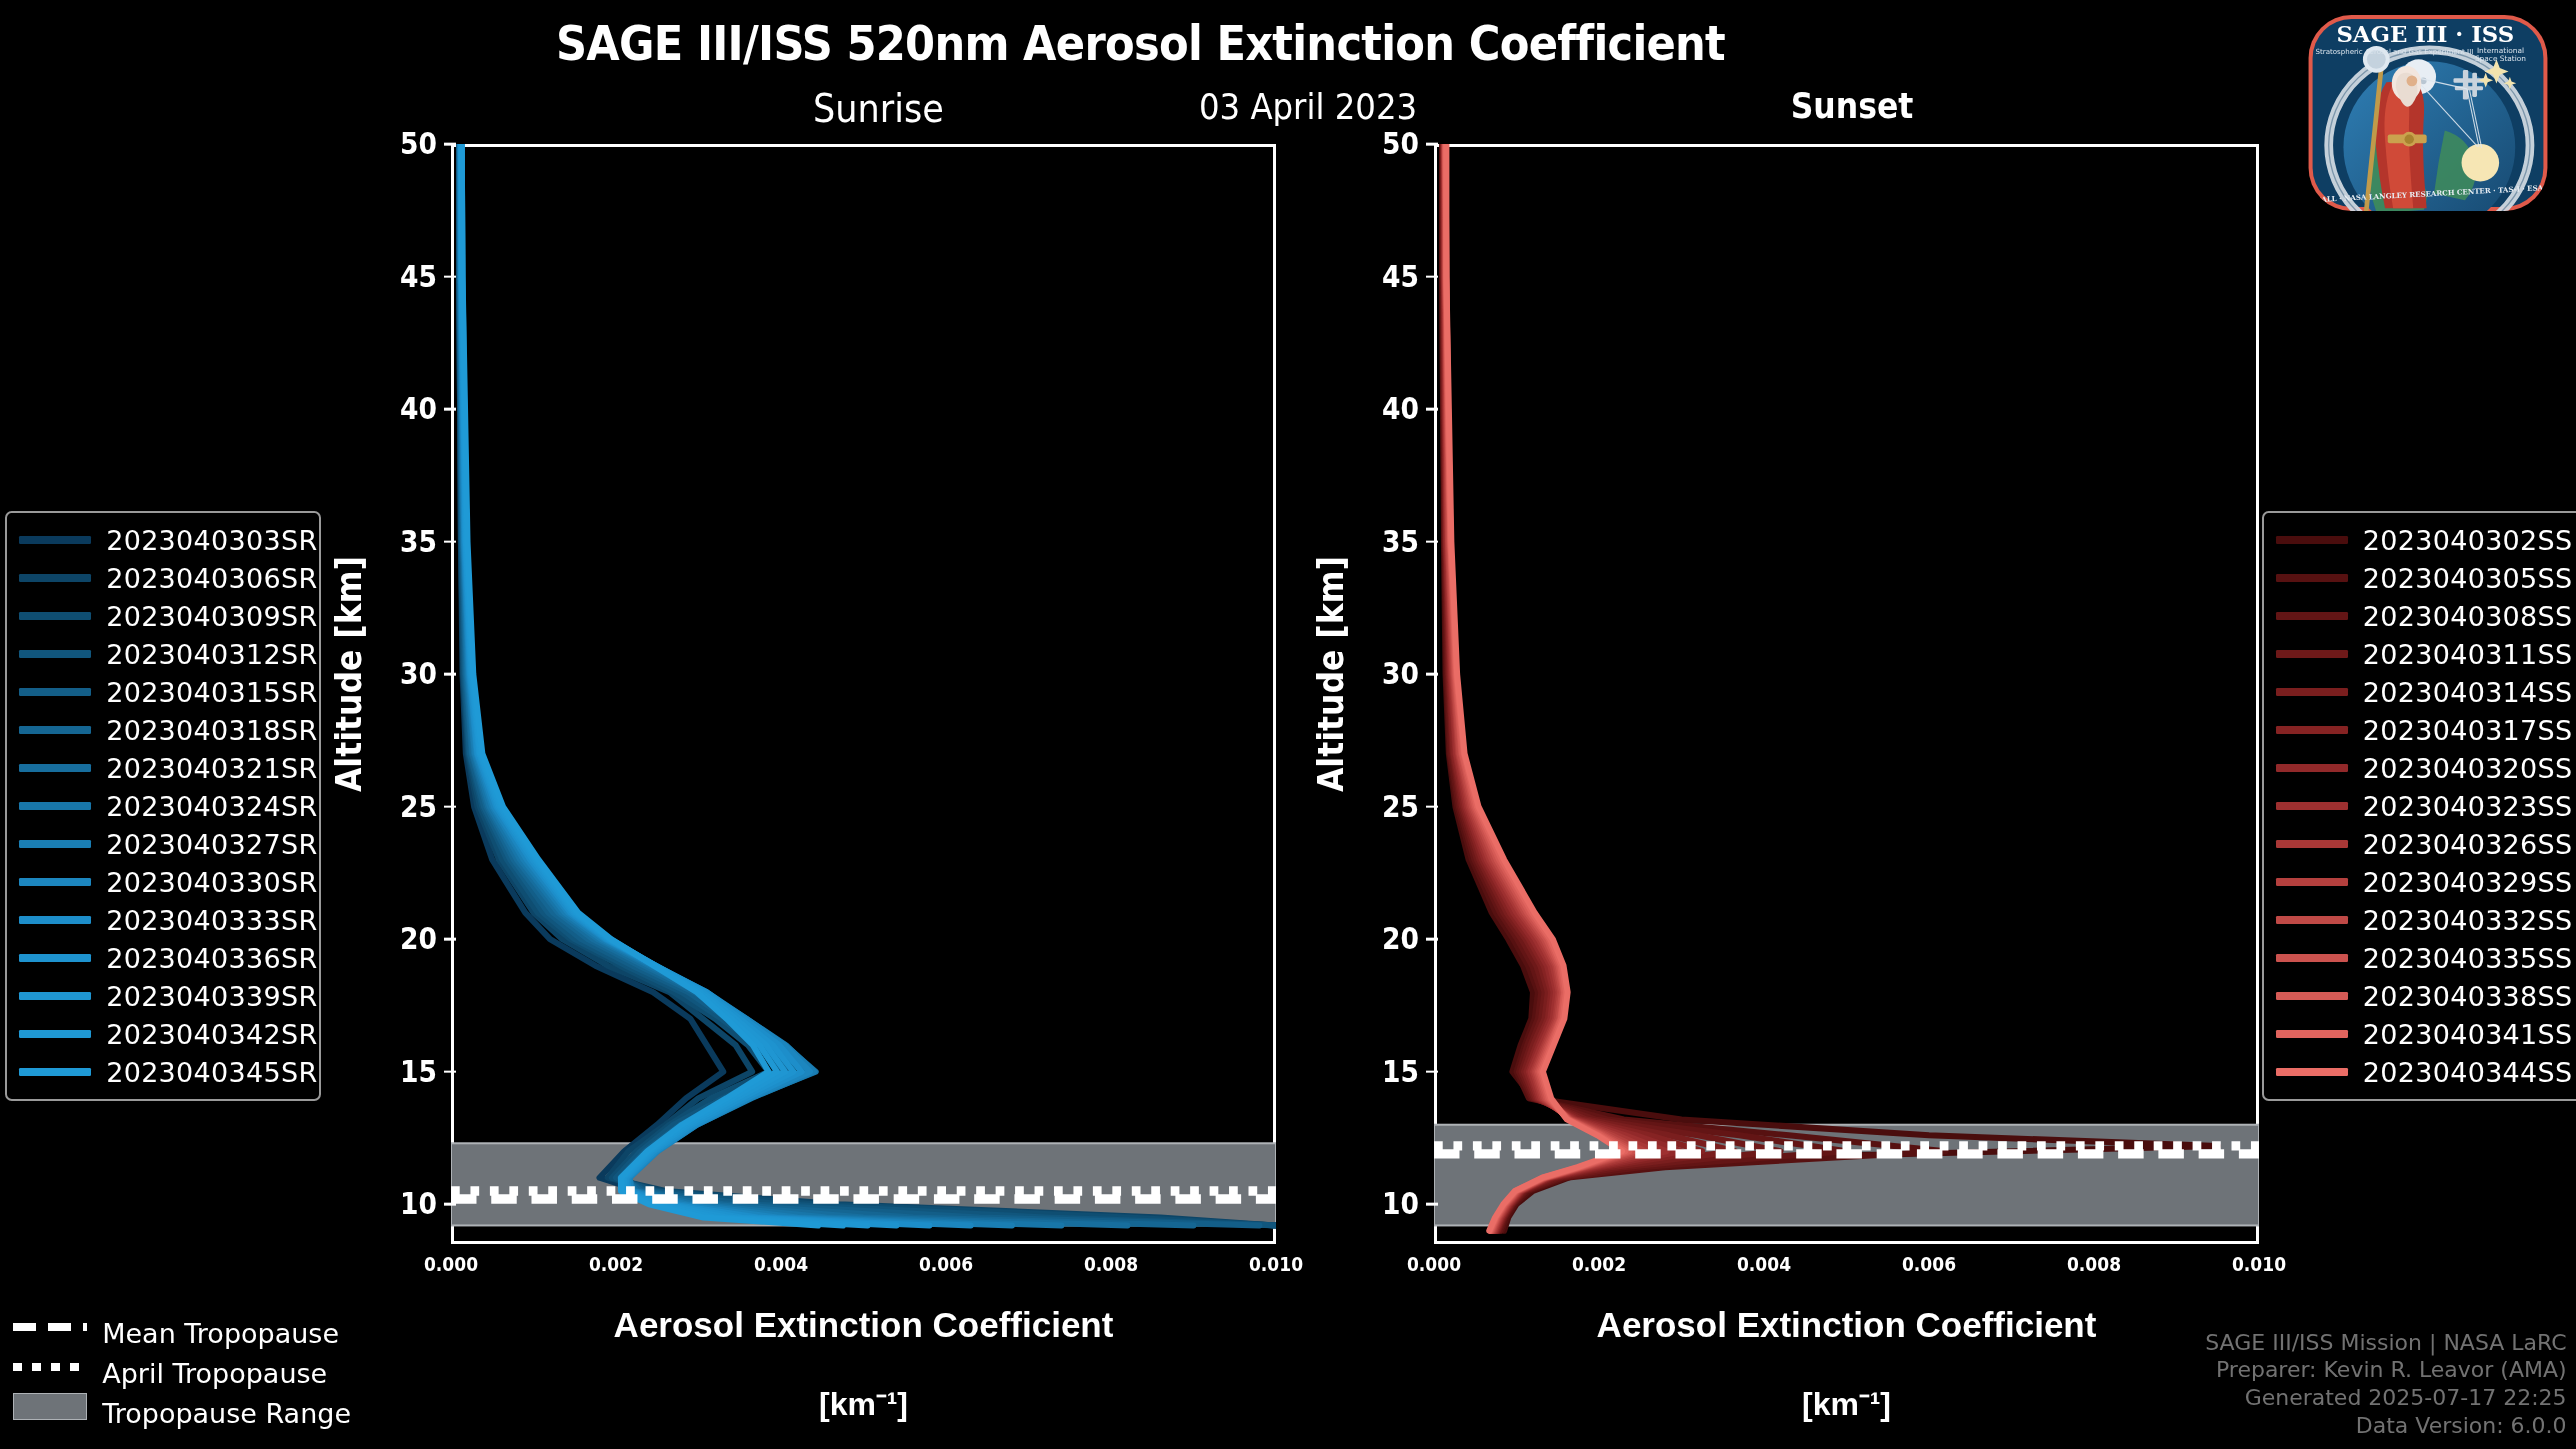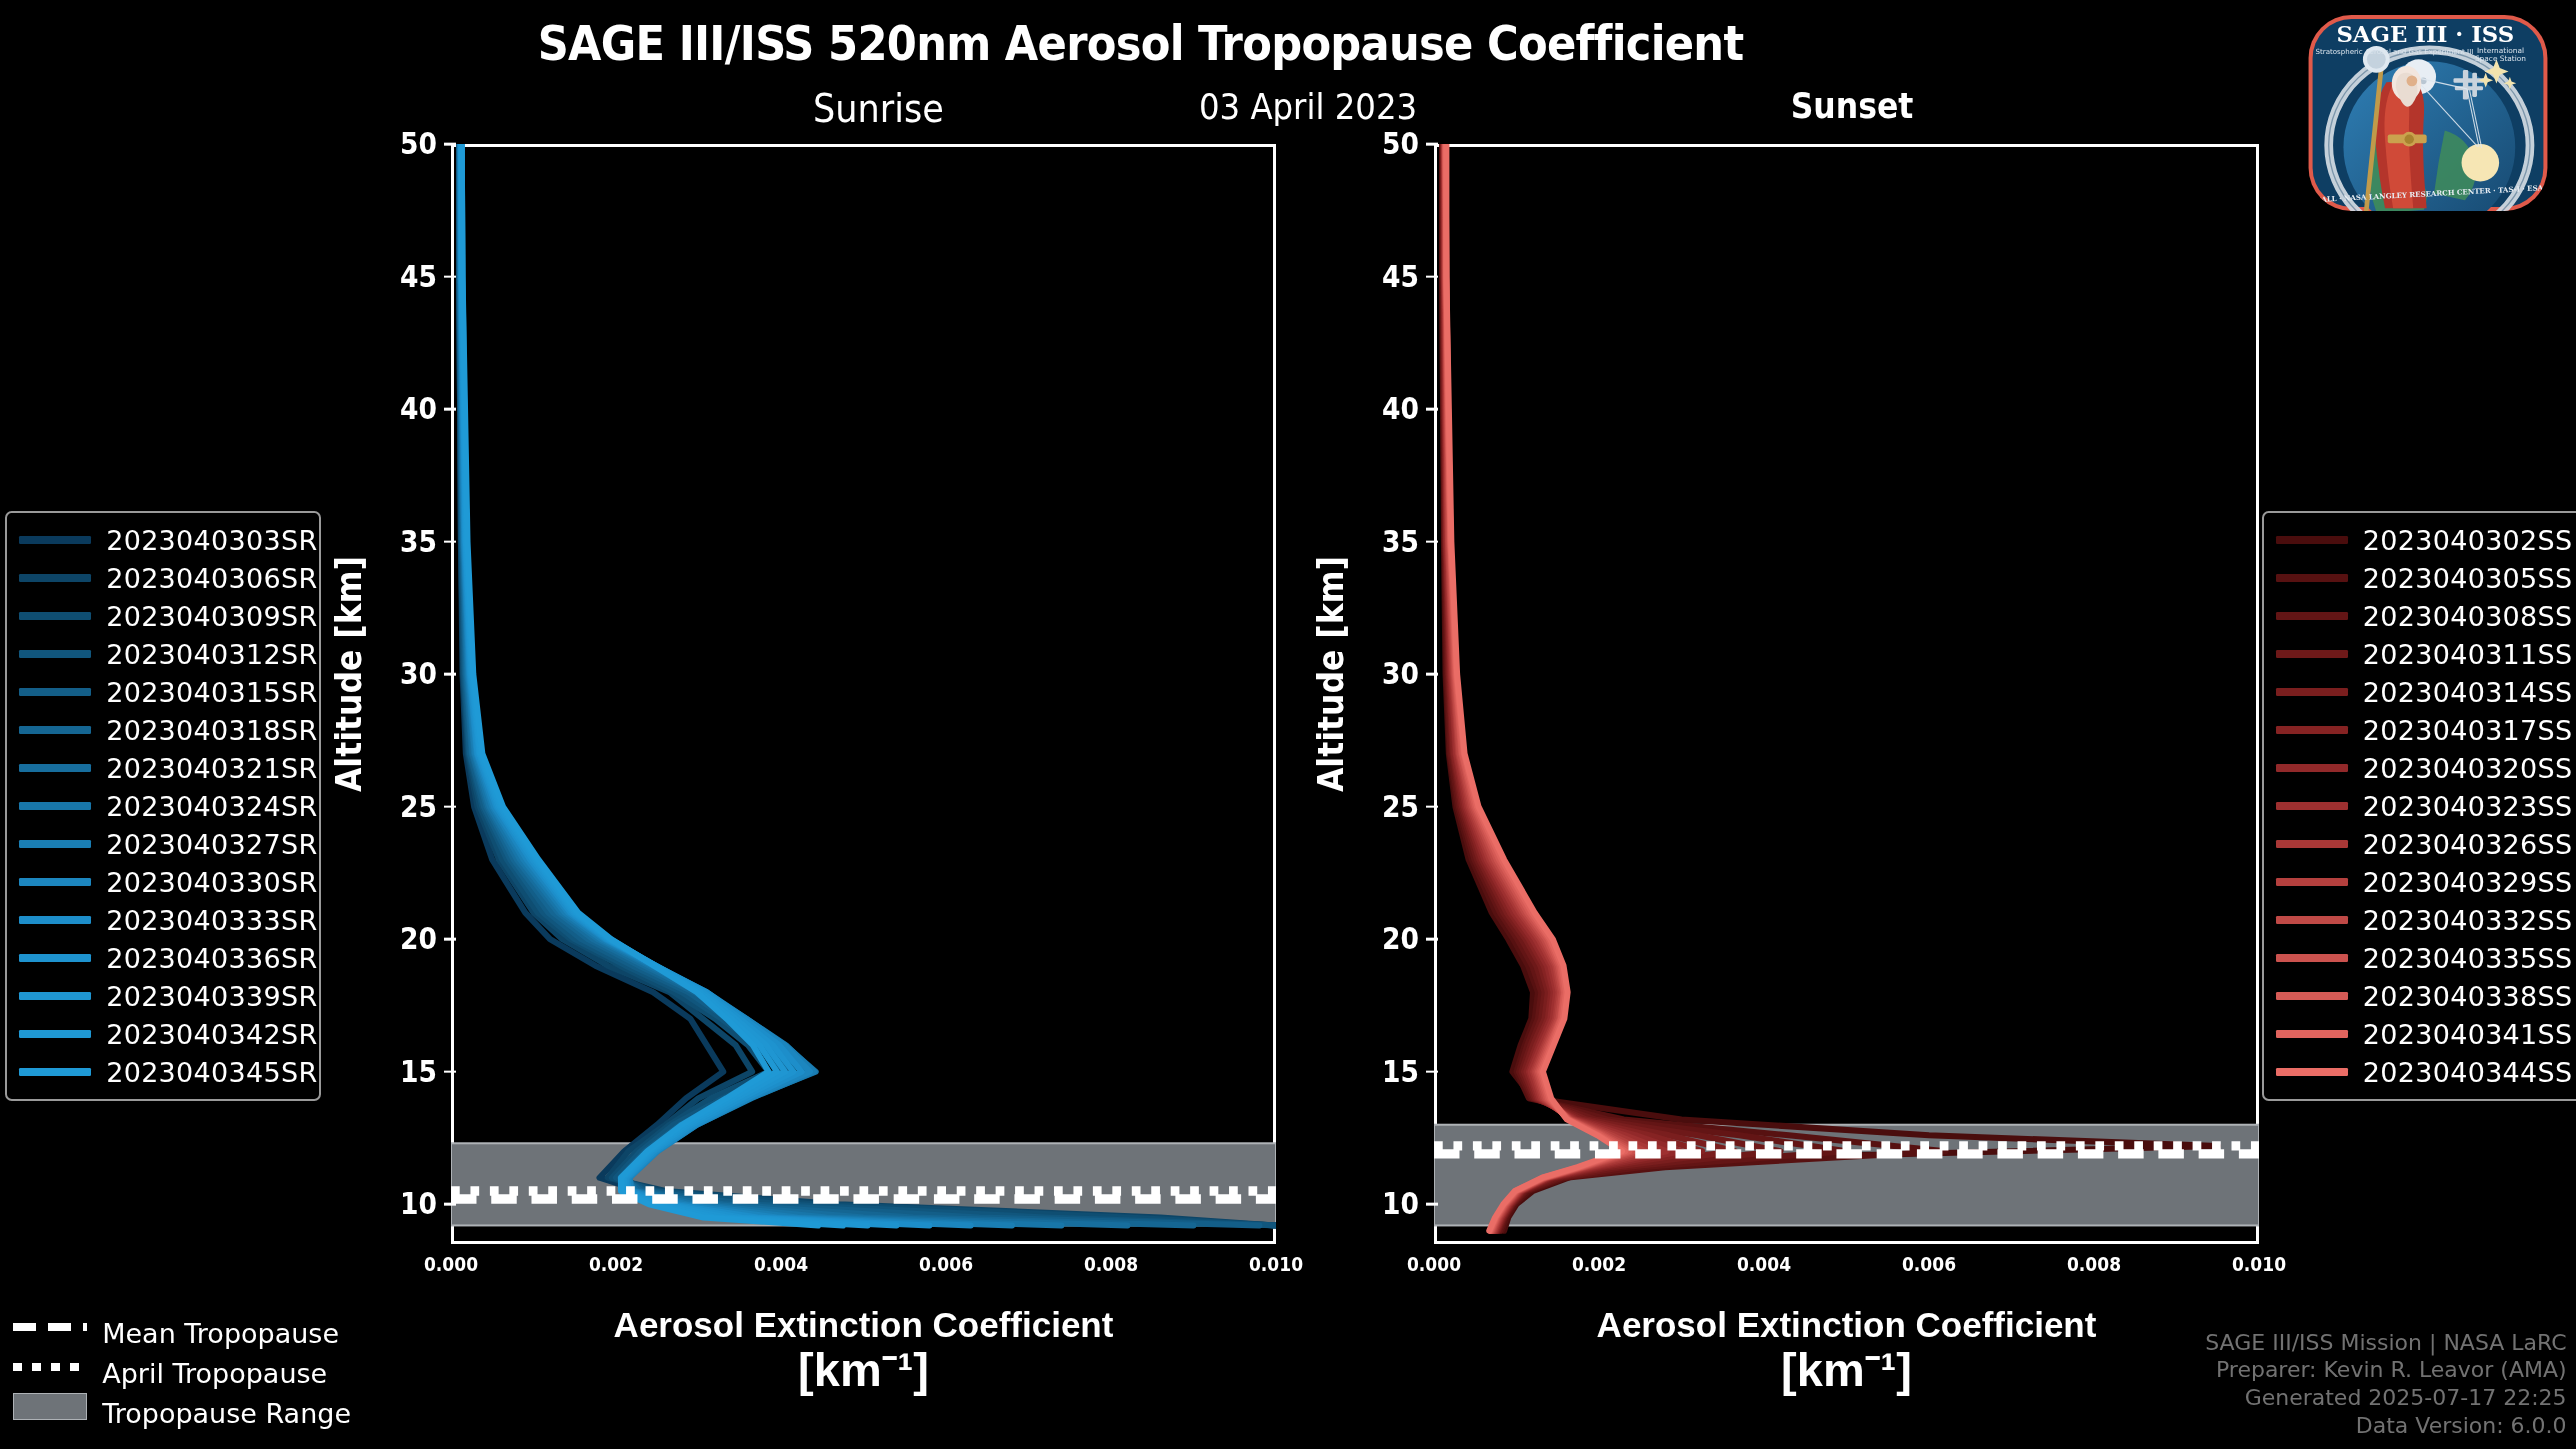--- a/index.html
+++ b/index.html
@@ -46,21 +46,21 @@
   #xticks-right{left:1434px;}
   .xtick{position:absolute;transform:translateX(-50%);font-size:19px;font-weight:bold;
     font-family:"DejaVu Sans Condensed","Liberation Sans",sans-serif;white-space:nowrap;}
 
   
   .xaxis-title{position:absolute;width:825px;text-align:center;
     font-size:35px;font-weight:bold;line-height:1.12;
     font-family:Liberation Sans, sans-serif;}
   #xtitle-left{left:451px;top:1305px;}
   #xtitle-right{left:1434px;top:1305px;}
-  .units{display:block;font-size:47px;}
+  .units{display:block;font-size:32px;margin-top:43px;}
 
   .yaxis-title{position:absolute;font-size:35px;font-weight:bold;
     font-family:"DejaVu Sans Condensed","Liberation Sans",sans-serif;
     transform:rotate(-90deg);transform-origin:left top;white-space:nowrap;}
   #ytitle-left{left:329px;top:792px;}
   #ytitle-right{left:1311px;top:792px;}
 
   
   .legend-box{position:absolute;border:2px solid #9a9a9a;border-radius:6.7px;
     background:#000;padding:8px 12px;}
@@ -82,21 +82,21 @@
     height:8.7px;margin-top:4.7px;}
   .key-band{background:#6e7378;border:1.3px solid #aeb2b6;height:27px;margin-top:-4.7px;box-sizing:border-box;}
 
   
   #footer-credit{position:absolute;right:9.4px;bottom:9.4px;text-align:right;
     font-size:22px;line-height:1.26;color:#727272;}
 </style>
 </head>
 <body>
 
-<div id="main-title">SAGE III/ISS 520nm Aerosol Tropopause Coefficient</div>
+<div id="main-title">SAGE III/ISS 520nm Aerosol Extinction Coefficient</div>
 <div id="subtitle-row">
   <div id="label-sunrise">Sunrise</div>
   <div id="label-date">03 April 2023</div>
   <div id="label-sunset">Sunset</div>
 </div>
 
 <div id="mission-patch">
   <svg viewBox="0 0 420 310" class="plot-svg" style="position:absolute;inset:0;">
     <defs>
       <clipPath id="patchClip">

